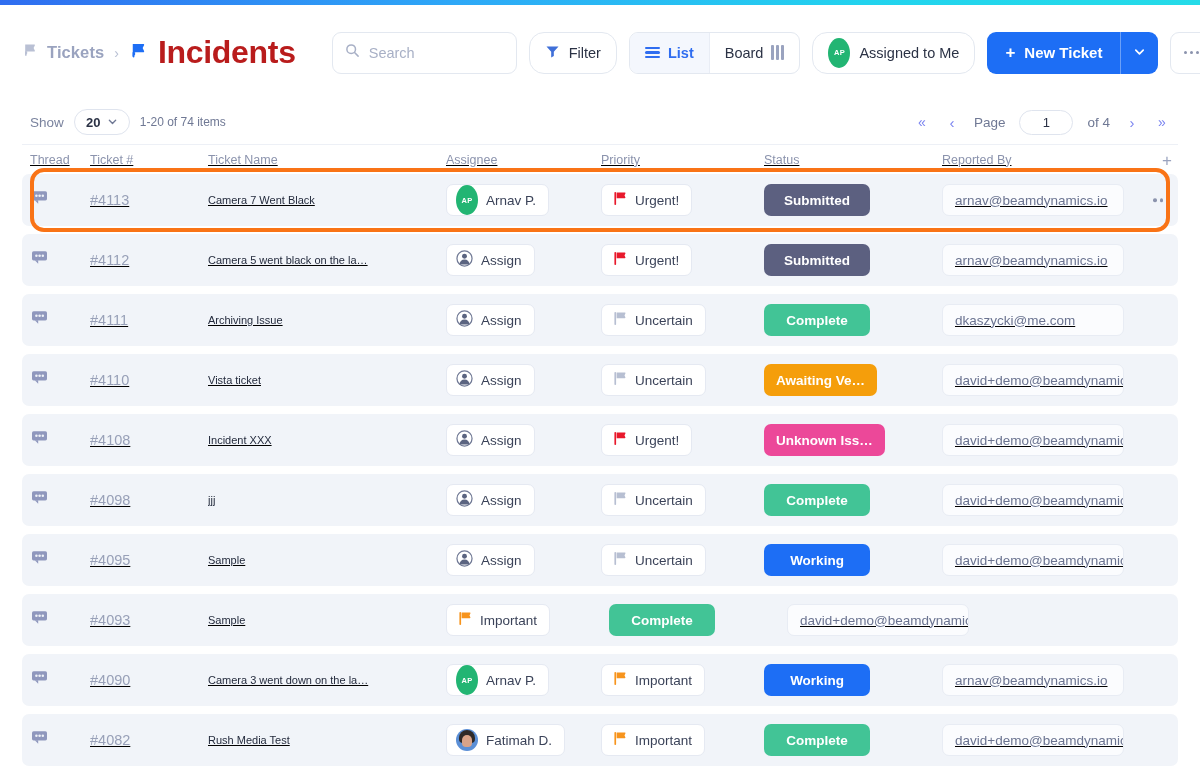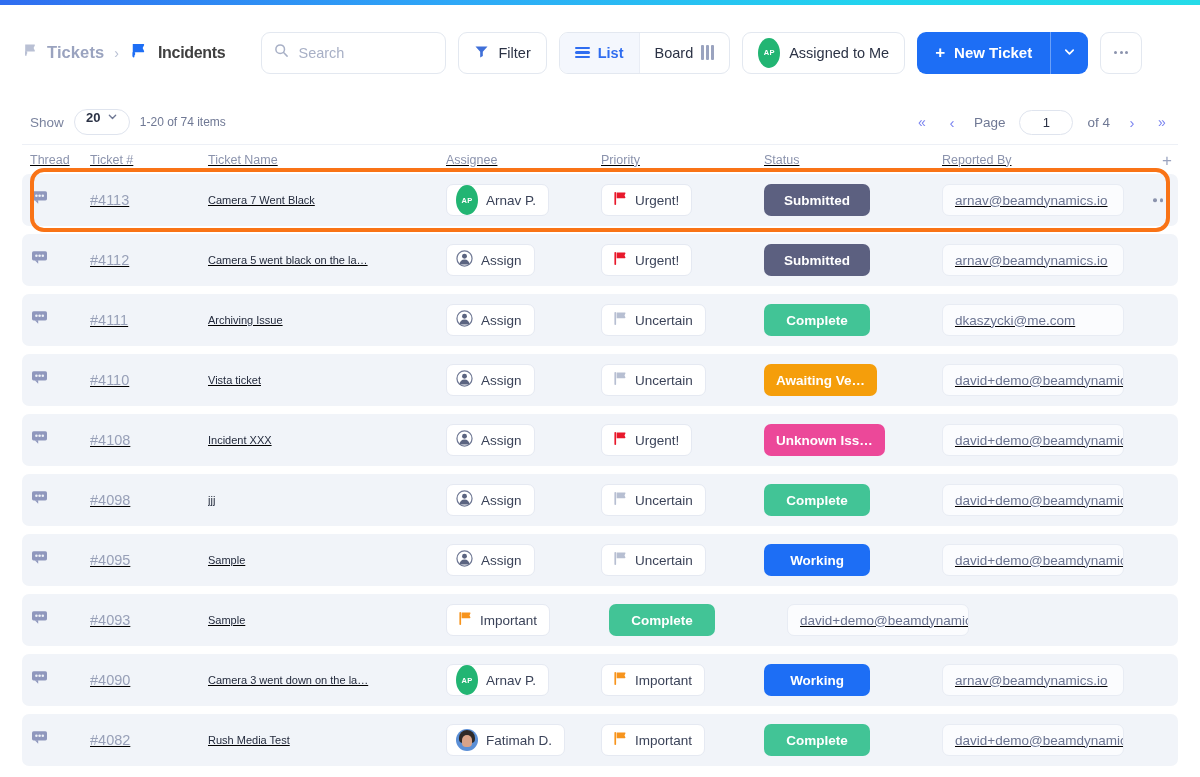--- a/index.html
+++ b/index.html
@@ -52,23 +52,23 @@
     color: #b9c0d4;
     font-size: 14px;
     margin: 0 1px;
   }
   .crumb-current {
     display: flex;
     align-items: center;
     gap: 9px;
   }
   .crumb-current-label {
-    font-size: 16px;
+    font-size: 32px;
     font-weight: 700;
-    color: #404040;
+    color: #b91c1c;
     letter-spacing: -.3px;
   }
 
   .flag-icon { display: block; }
 
   
   .search-box {
     width: 185px;
     height: 42px;
     border: 1px solid #e3e8f0;
@@ -89,21 +89,21 @@
     font-family: "Liberation Sans", sans-serif;
     width: 100%;
     background: transparent;
   }
   .search-box input::placeholder { color: #a8b0c6; }
 
   
   .tbtn {
     height: 42px;
     border: 1px solid #e3e8f0;
-    border-radius: 9px;
+    border-radius: 15px;
     background: #fff;
     display: flex;
     align-items: center;
     gap: 9px;
     padding: 0 15px;
     font-size: 14.5px;
     color: #2b3245;
     cursor: pointer;
     white-space: nowrap;
     flex: none;
@@ -193,21 +193,21 @@
     padding: 0 30px;
     justify-content: space-between;
   }
   .page-left {
     display: flex; align-items: center; gap: 10px;
     font-size: 13.5px; color: #7a839e;
   }
   .show-select {
     width: 56px; height: 26px;
     border: 1px solid #dfe4ee; border-radius: 13px;
-    display: flex; justify-content: center;
+    display: flex; align-items: center; justify-content: center;
     gap: 6px; font-size: 13px; color: #2b3245; font-weight: 600;
     cursor: pointer; background: #fff;
   }
   .item-count { color: #6f7894; font-size: 12px; }
 
   .page-right {
     display: flex; align-items: center; gap: 14px;
     font-size: 13.5px; color: #6f7894;
   }
   .pg-arrow {

